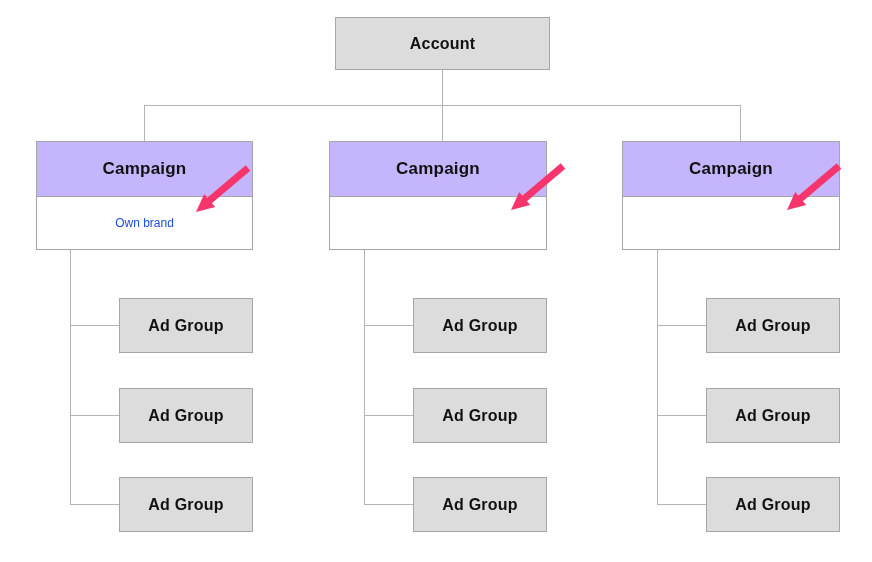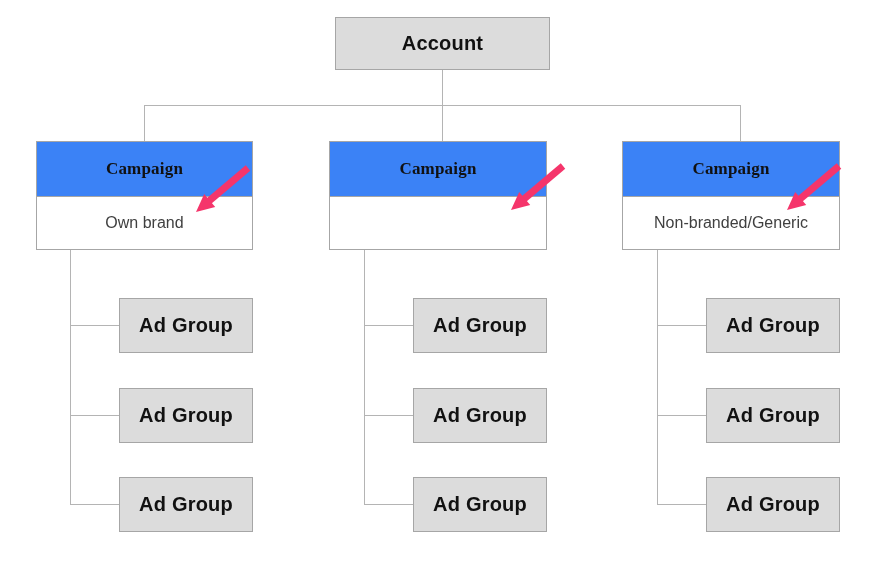--- a/index.html
+++ b/index.html
@@ -4,35 +4,35 @@
 <style>
   html,body{margin:0;padding:0;background:#ffffff;}
   .stage{
     position:relative;width:872px;height:562px;background:#ffffff;overflow:hidden;
     font-family:"Liberation Sans","DejaVu Sans",sans-serif;color:#111111;
   }
   .box{
     position:absolute;box-sizing:border-box;
     border:1px solid #a6a6a6;background:#dcdcdc;
     display:flex;align-items:center;justify-content:center;
-    font-weight:bold;font-size:20px;letter-spacing:.2px;
+    font-weight:bold;font-size:16px;letter-spacing:.2px;
   }
   .campaign{
     position:absolute;box-sizing:border-box;
     border:1px solid #a6a6a6;background:#ffffff;
     display:flex;flex-direction:column;
   }
   .campaign .hdr{
-    box-sizing:border-box;height:55px;background:#3b82f6;border-bottom:1px solid #a6a6a6;
+    box-sizing:border-box;height:55px;background:#c4b5fd;border-bottom:1px solid #a6a6a6;
     display:flex;align-items:center;justify-content:center;
-    font-weight:bold;font-size:17px;letter-spacing:.2px;font-family:Liberation Serif, serif;
+    font-weight:bold;font-size:17px;letter-spacing:.2px;
   }
   .campaign .body{
     flex:1;display:flex;align-items:center;justify-content:center;
-    font-size:16px;font-weight:normal;color:#404040;
+    font-size:12px;font-weight:normal;color:#1d4ed8;
   }
   .line{position:absolute;background:#b4b4b4;}
   .arrow{position:absolute;}
   .arrow line{stroke:#f5356b;}
   .arrow polygon{fill:#f5356b;}
 </style>
 </head>
 <body>
 
 <div class="stage">
@@ -49,21 +49,20 @@
     <div class="hdr">Campaign</div>
     <div class="body">Own brand</div>
   </div>
 
   <div class="campaign" style="left:329px;top:141px;width:218px;height:109px;">
     <div class="hdr">Campaign</div>
   </div>
 
   <div class="campaign" style="left:622px;top:141px;width:218px;height:109px;">
     <div class="hdr">Campaign</div>
-    <div class="body">Non-branded/Generic</div>
   </div>
 
   <svg class="arrow" style="left:190px;top:164px;" width="62" height="54" viewBox="0 0 62 54">
     <line x1="58" y1="4" x2="19" y2="37" stroke-width="7"></line>
     <polygon points="6,48 14.2,29.9 25.2,42.9"></polygon>
   </svg>
   <svg class="arrow" style="left:505px;top:162px;" width="62" height="54" viewBox="0 0 62 54">
     <line x1="58" y1="4" x2="19" y2="37" stroke-width="7"></line>
     <polygon points="6,48 14.2,29.9 25.2,42.9"></polygon>
   </svg>

